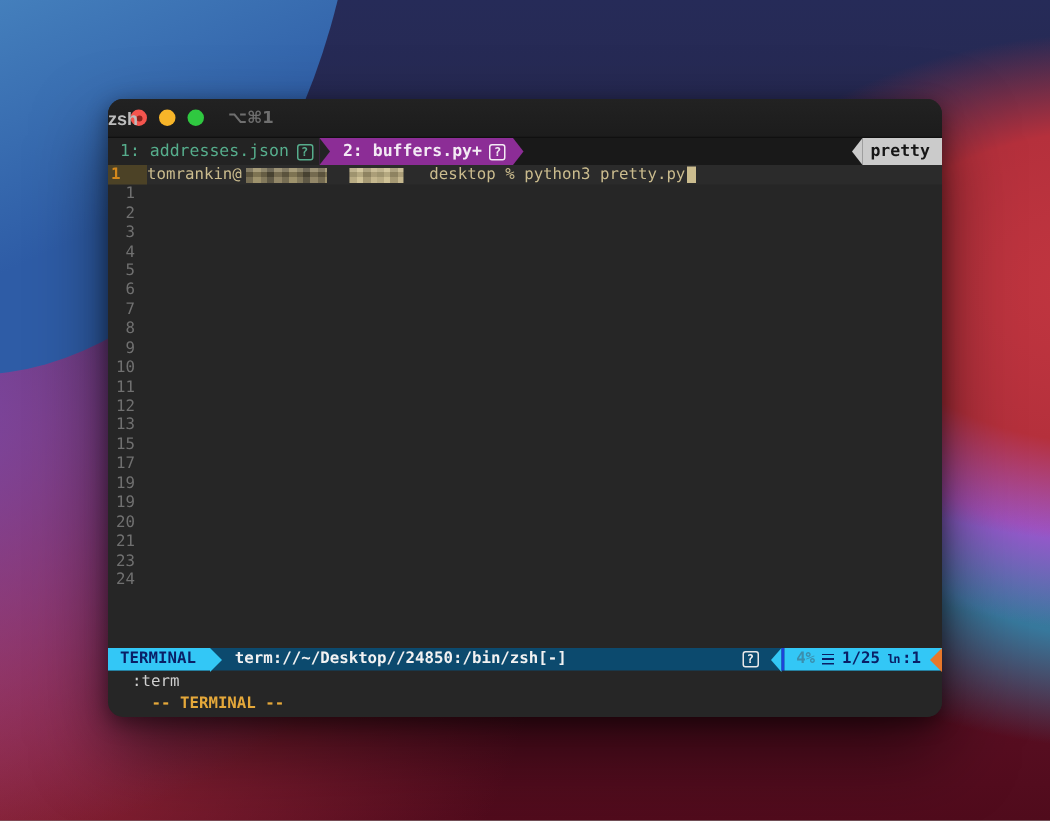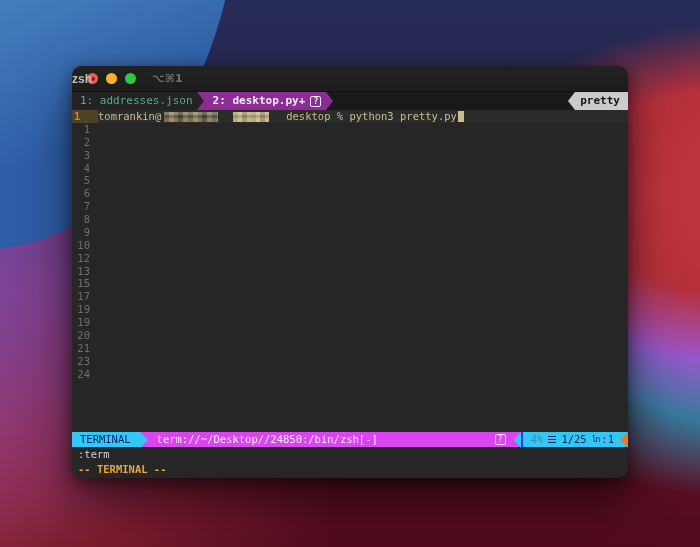--- a/index.html
+++ b/index.html
@@ -38,21 +38,21 @@
   .light.yellow{ background:#f7b529; }
   .light.green { background:#2fc840; }
   .tb-shortcut { margin-left:16px; font-size:11px; font-weight:bold; color:#6f6f6f;
     font-family:"DejaVu Sans", sans-serif; }
   .tb-title { position:absolute; left:0; right:0; font-size:12px;
     font-weight:bold; color:#bdbdbd; font-family:"Liberation Sans", sans-serif; pointer-events:none; }
 
   
   .tabline { height:18px; flex:0 0 18px; background:#191919; display:flex; align-items:stretch;
     font-size:11px; line-height:18px; white-space:pre; }
-  .tab1 { background:#232323; color:#56ad8c; padding:0 4px 0 8px; display:flex; align-items:center; gap:5px;flex-direction:column; }
+  .tab1 { background:#232323; color:#56ad8c; padding:0 4px 0 8px; display:flex; align-items:center; gap:5px; }
   .tab2 { background:#8c2d96; color:#f3eaf4; font-weight:bold; padding:0 5px 0 9px;
     display:flex; align-items:center; gap:5px; }
   .badge { display:inline-block; font-size:8px; line-height:9px; width:11px; height:11px;
     text-align:center; border-radius:2px; font-weight:bold; }
   .badge.teal  { border:1px solid #56ad8c; color:#56ad8c; }
   .badge.white { border:1px solid #f3eaf4; color:#f3eaf4; }
   .arr { width:0; height:0; border-top:9px solid transparent; border-bottom:9px solid transparent; }
   .arr.t1 { border-left:7px solid #232323; background:#8c2d96; }
   .arr.t2 { border-left:7px solid #8c2d96; }
   .tab-space { flex:1; }
@@ -74,22 +74,22 @@
       repeating-linear-gradient(180deg, rgba(255,255,255,.14) 0 3px, rgba(0,0,0,.18) 3px 6px, rgba(255,255,255,.05) 6px 10px),
       repeating-linear-gradient(90deg, #6f654a 0 5px, #998c64 5px 10px, #7c7253 10px 14px, #57503c 14px 19px, #8d8160 19px 24px); }
   .redact.r2 { width:36px; margin-left:15px;
     background:
       repeating-linear-gradient(180deg, rgba(255,255,255,.12) 0 3px, rgba(0,0,0,.12) 3px 6px, rgba(255,255,255,.04) 6px 10px),
       repeating-linear-gradient(90deg, #b5a87e 0 5px, #cdbf92 5px 9px, #a2956e 9px 14px, #c3b489 14px 18px); }
   .cmd-text { margin-left:17px; }
   .block-cursor { display:inline-block; width:6px; height:11px; background:#cbbc8e; margin-left:1px; }
 
   
-  .statusline { height:15px; flex:0 0 15px; background:#d946ef; display:flex; align-items:stretch;
-    font-size:10.5px; line-height:15px; font-weight:normal; white-space:pre; position:relative; }
+  .statusline { height:15px; flex:0 0 15px; background:#0c4a6e; display:flex; align-items:stretch;
+    font-size:10.5px; line-height:15px; font-weight:bold; white-space:pre; position:relative; }
   .sl-mode { background:#33c7f6; color:#0a1f66; padding:0 9px 0 8px; }
   .sl-arr-r { width:0; height:0; border-top:8px solid transparent; border-bottom:8px solid transparent;
     border-left:8px solid #33c7f6; }
   .sl-file { color:#f2f2f2; padding-left:9px; }
   .sl-fill { flex:1; }
   .sl-help { align-self:center; width:11px; height:11px; border:1px solid #e8e8e8; border-radius:2px;
     color:#f2f2f2; font-size:8px; line-height:9px; text-align:center; margin-right:8px; }
   .sl-arr-l { width:0; height:0; border-top:8px solid transparent; border-bottom:8px solid transparent;
     border-right:7px solid #33c7f6; }
   .sl-gap { width:2px; background:#1e41da; }
@@ -98,23 +98,23 @@
   .sl-pct { color:#3b8fae; }
   .lines-icon { display:inline-block; width:8px; height:7px;
     background:linear-gradient(#0a1f66 0 1px, transparent 1px 3px, #0a1f66 3px 4px, transparent 4px 6px, #0a1f66 6px 7px); }
   .sl-lnlabel { font-size:8px; letter-spacing:-1px; margin-right:-3px; }
   .sl-orange-arr { position:absolute; right:0; top:0; width:0; height:0;
     border-top:8px solid transparent; border-bottom:8px solid transparent;
     border-right:8px solid #e8772a; }
 
   
   .cmdline { height:15px; flex:0 0 15px; background:#262626; color:#d0d0d0; font-size:10.5px;
-    line-height:15px; padding-left:6px; white-space:pre; }
+    line-height:15px; padding-left:16px; white-space:pre; }
   .modeline { height:16px; flex:0 0 16px; background:#262626; color:#e5a83a; font-weight:bold;
-    font-size:10.5px; line-height:14px; padding-left:6px; white-space:pre; }
+    font-size:10.5px; line-height:14px; padding-left:6px; white-space:pre;margin-left:23px; }
 </style>
 </head>
 <body>
 
 <div class="wallpaper">
   <div class="wp-cyan-blob"></div>
 </div>
 
 <div class="mac-window">
 
@@ -128,21 +128,21 @@
     <span class="tb-title">zsh</span>
   </div>
 
   <div class="tabline">
     <div class="tab1">
       <span>1: addresses.json</span>
       <span class="badge teal">?</span>
     </div>
     <div class="arr t1"></div>
     <div class="tab2">
-      <span>2: desktop.py+</span>
+      <span>2: buffers.py+</span>
       <span class="badge white">?</span>
     </div>
     <div class="arr t2"></div>
     <div class="tab-space"></div>
     <div class="arr buf"></div>
     <div class="buffers">pretty</div>
   </div>
 
   <div class="content">
     <div class="trow current">
@@ -159,20 +159,21 @@
         <div class="trow"><span class="lnum">1</span></div>
         <div class="trow"><span class="lnum">2</span></div>
         <div class="trow"><span class="lnum">3</span></div>
         <div class="trow"><span class="lnum">4</span></div>
         <div class="trow"><span class="lnum">5</span></div>
         <div class="trow"><span class="lnum">6</span></div>
         <div class="trow"><span class="lnum">7</span></div>
         <div class="trow"><span class="lnum">8</span></div>
         <div class="trow"><span class="lnum">9</span></div>
         <div class="trow"><span class="lnum">10</span></div>
+        <div class="trow"><span class="lnum">11</span></div>
         <div class="trow"><span class="lnum">12</span></div>
         <div class="trow"><span class="lnum">13</span></div>
         <div class="trow"><span class="lnum">15</span></div>
         <div class="trow"><span class="lnum">17</span></div>
         <div class="trow"><span class="lnum">19</span></div>
         <div class="trow"><span class="lnum">19</span></div>
         <div class="trow"><span class="lnum">20</span></div>
         <div class="trow"><span class="lnum">21</span></div>
         <div class="trow"><span class="lnum">23</span></div>
         <div class="trow"><span class="lnum">24</span></div>

